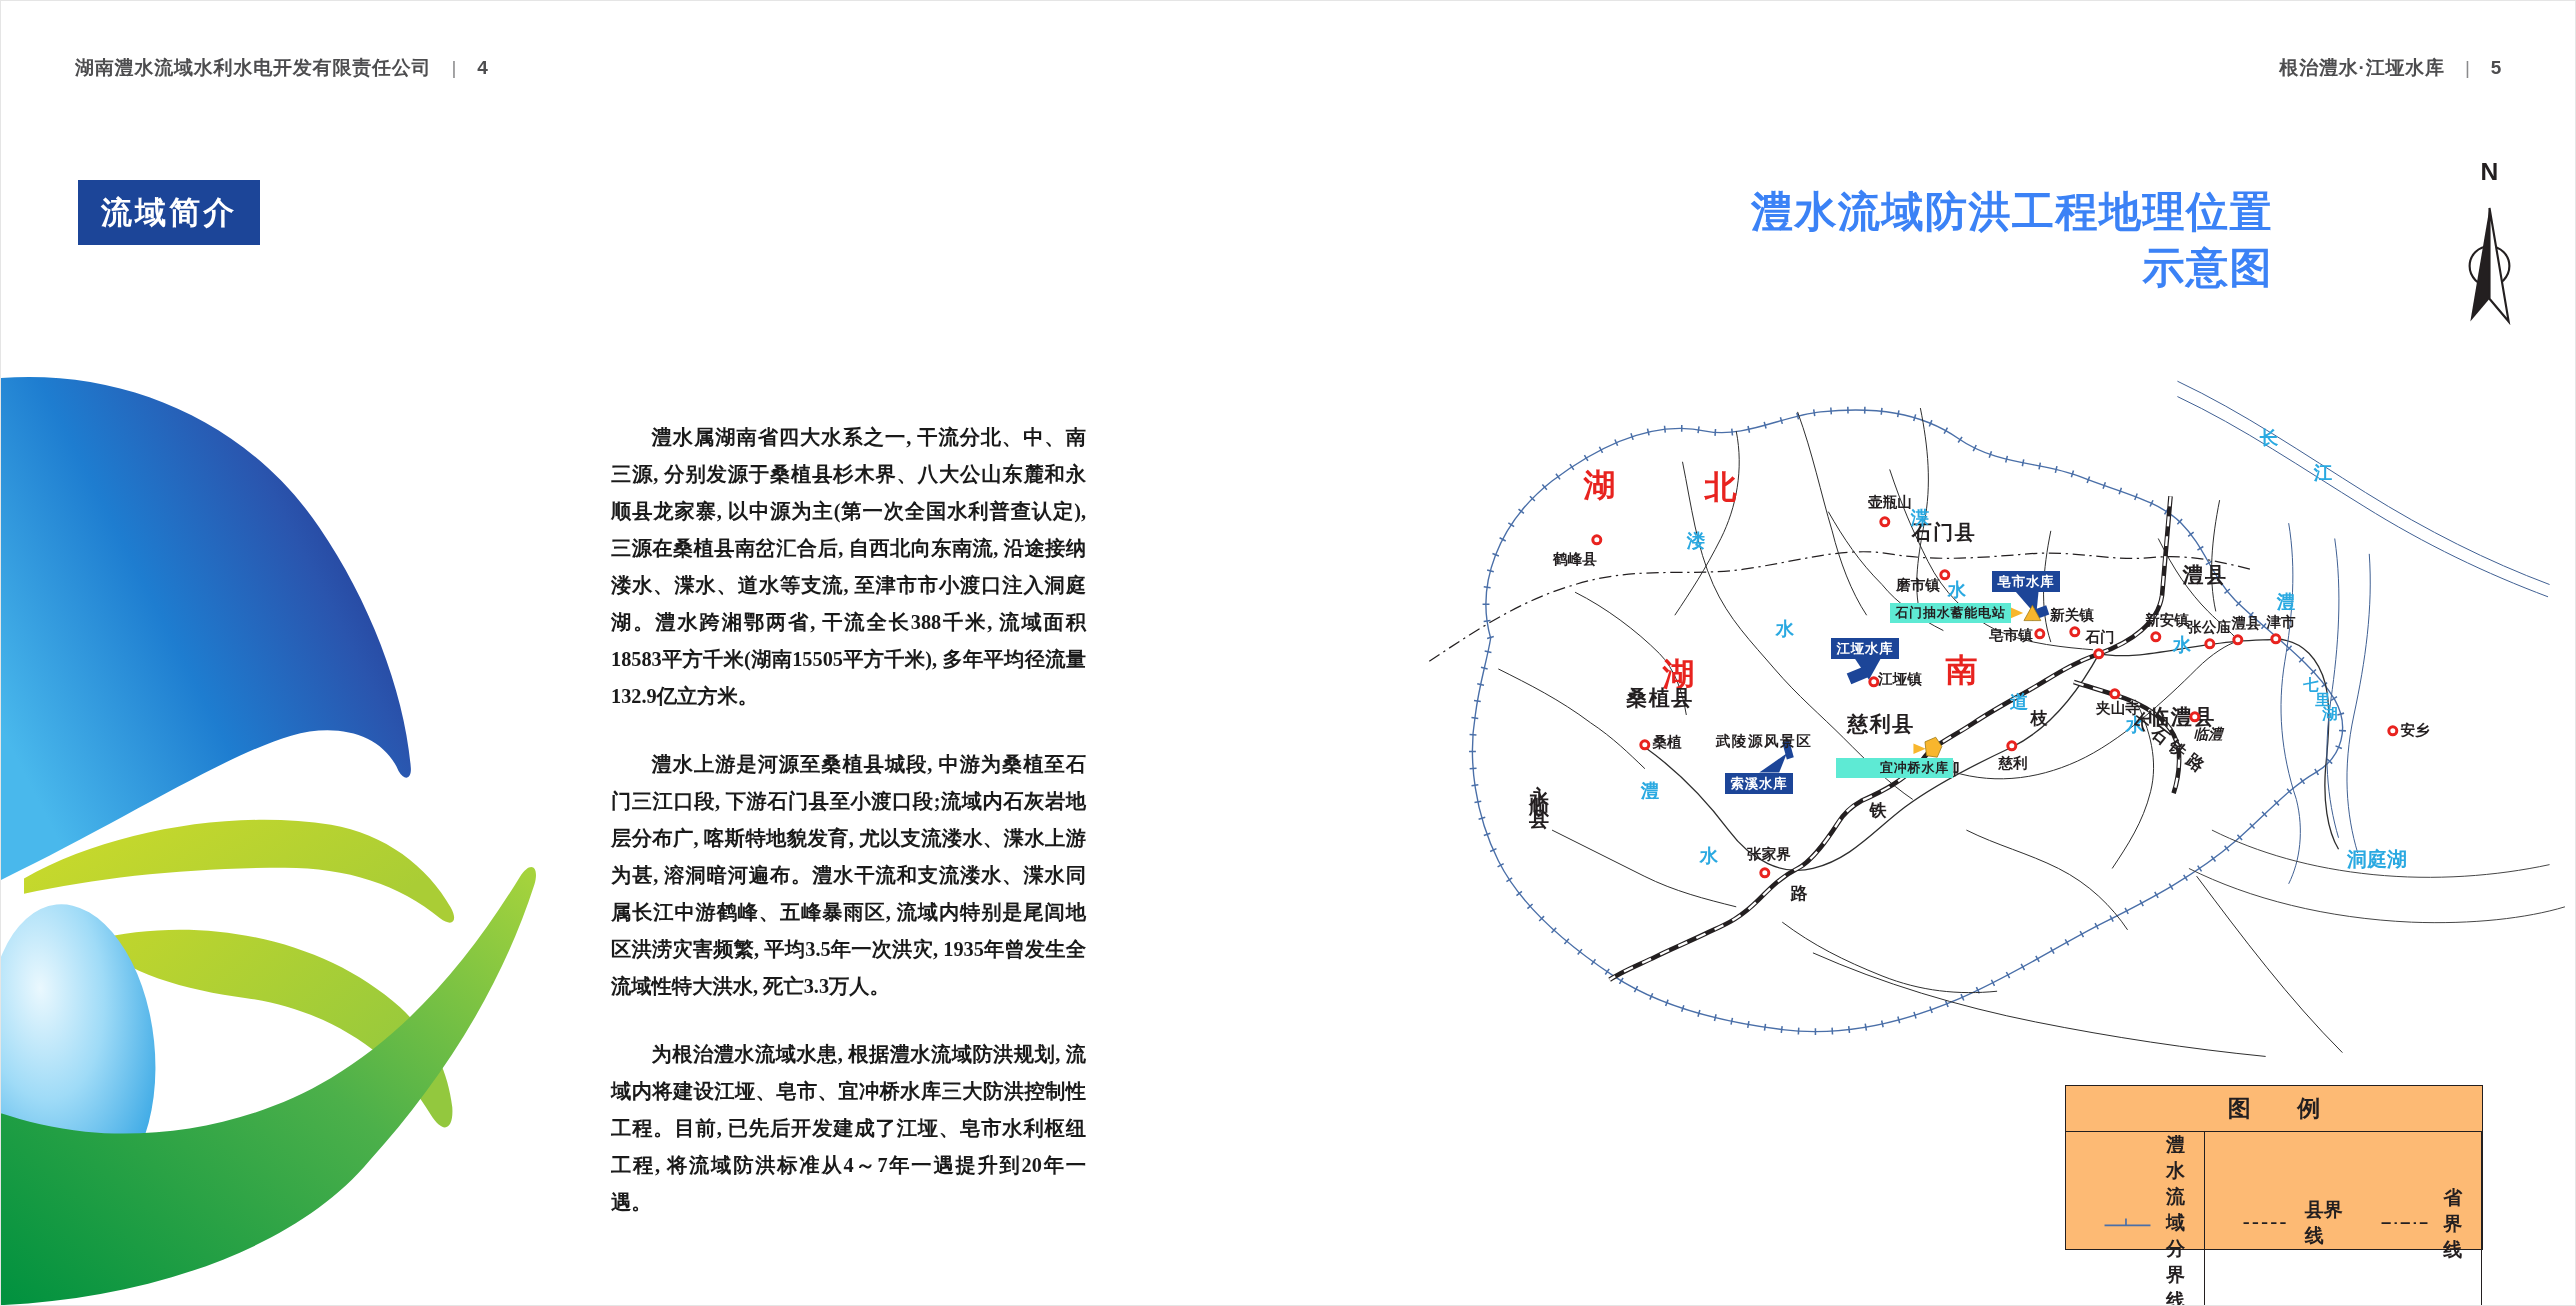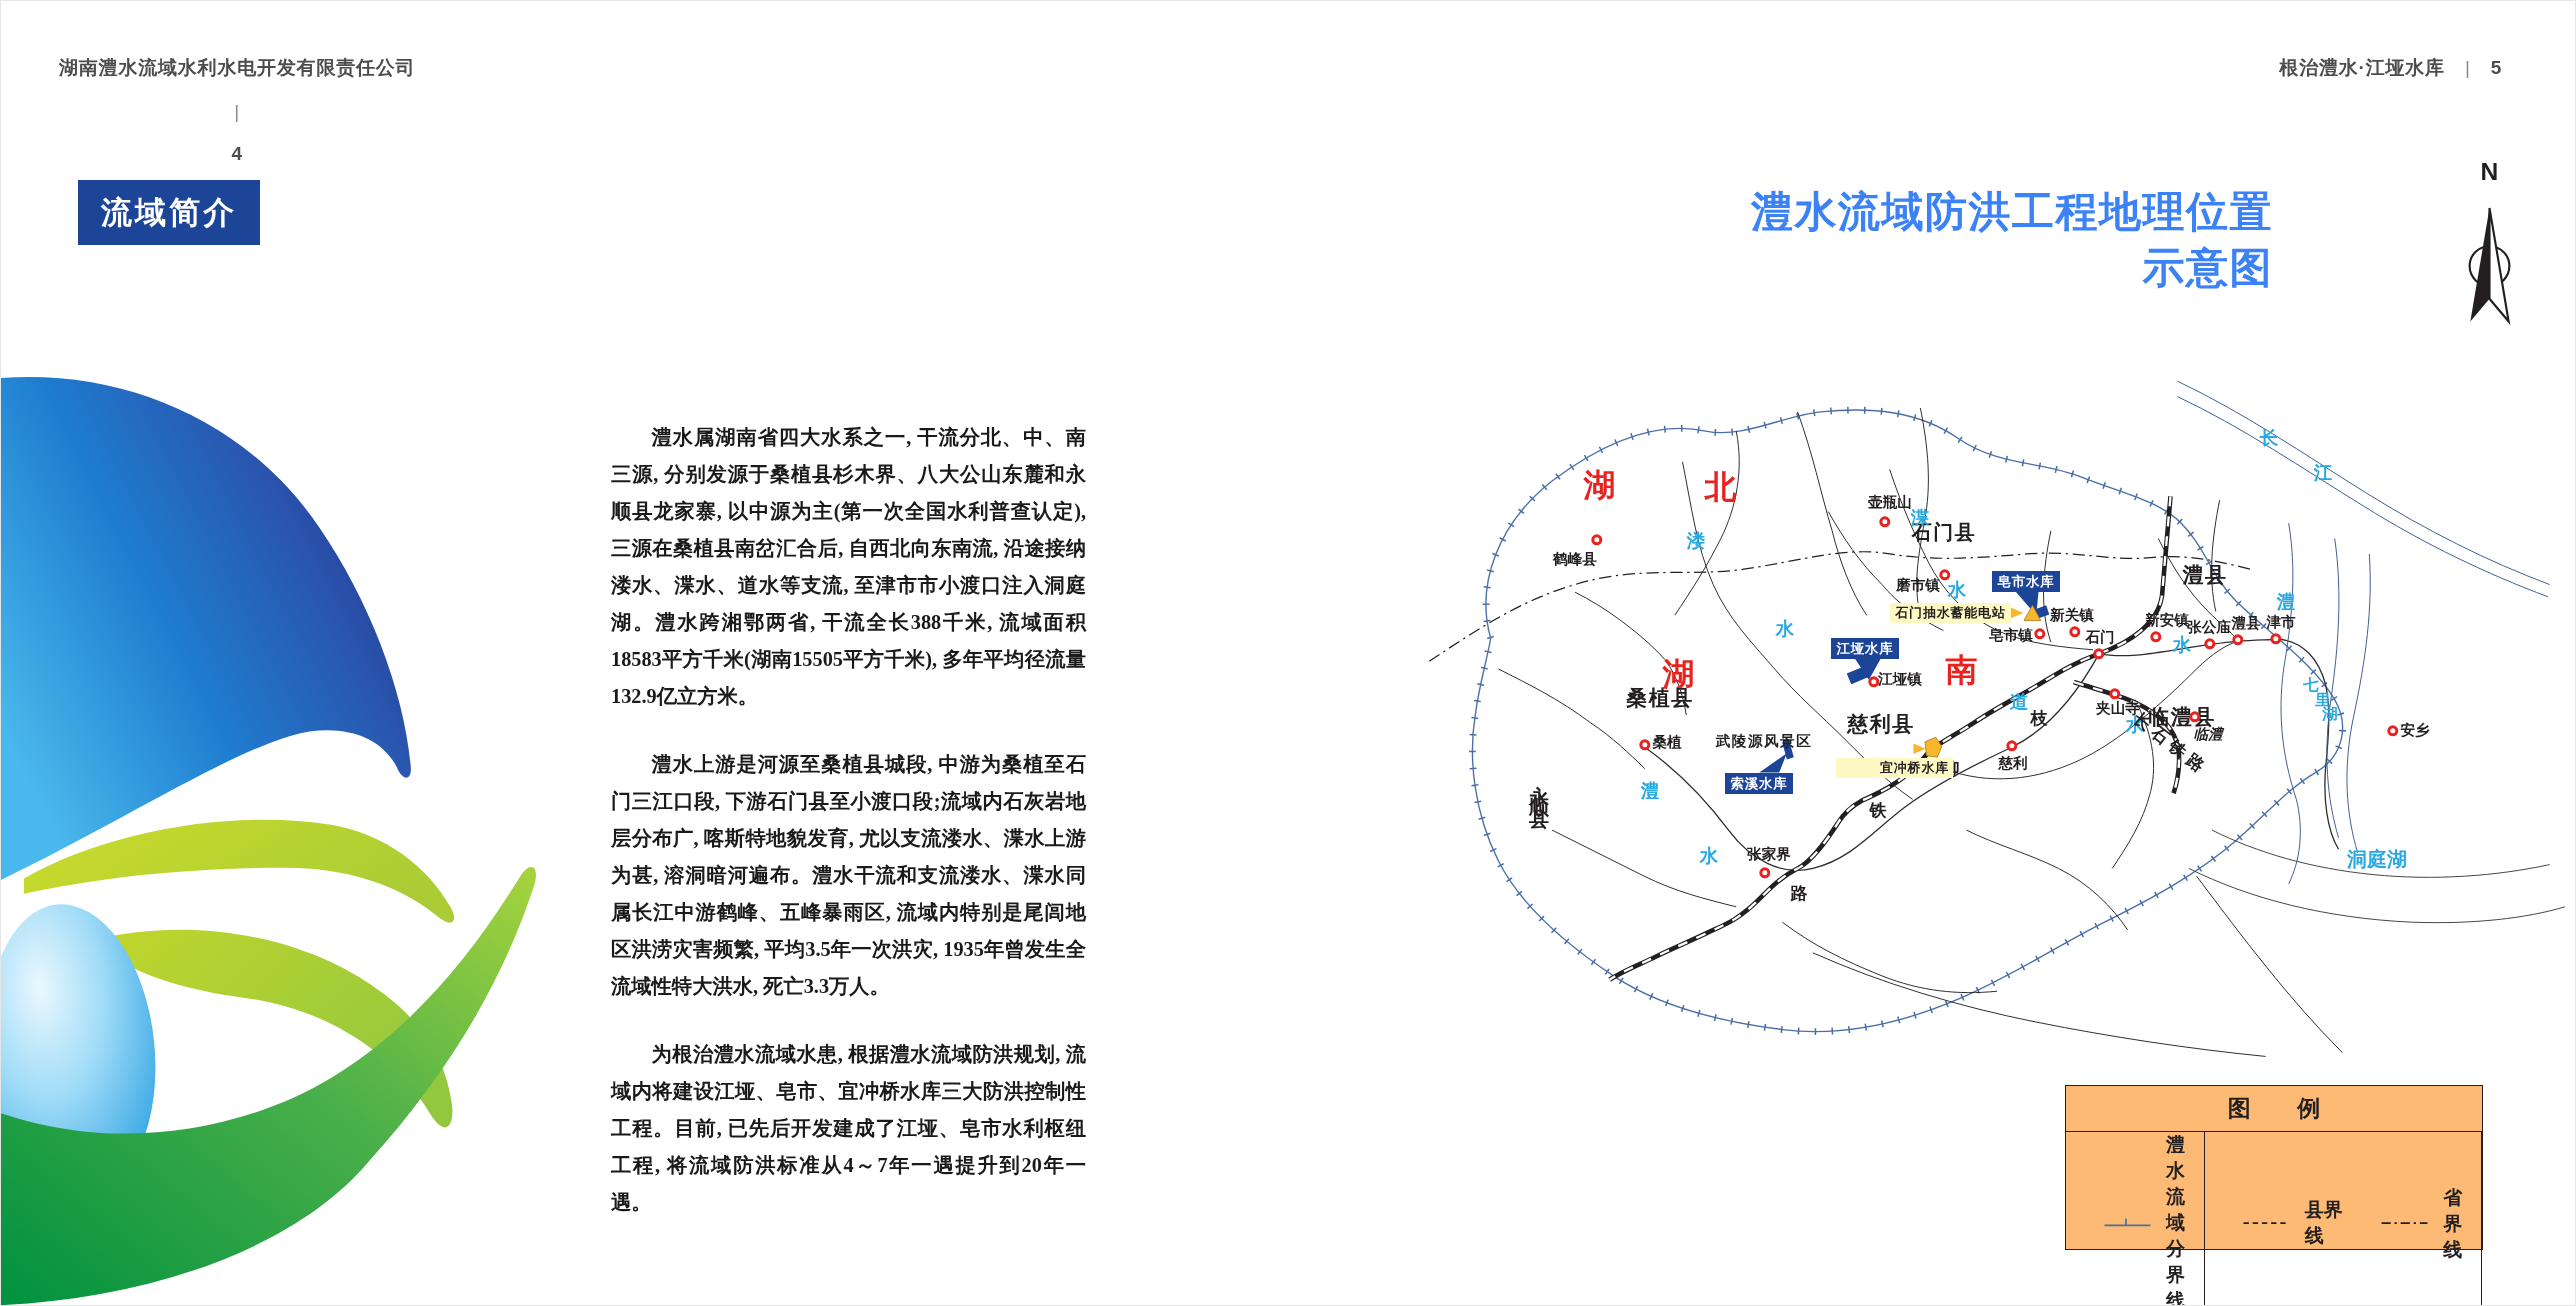--- a/index.html
+++ b/index.html
@@ -1,20 +1,20 @@
 <!DOCTYPE html>
 <html style="font-size:12.3px"><head>
 <meta charset="utf-8">
 <style>
   html,body{margin:0;padding:0;background:#fff;}
   #page{position:relative;width:2576px;height:1306px;background:#fff;overflow:hidden;
         font-family:"Liberation Sans", sans-serif;color:#231f20;border:0.8px solid #e5e5e5;box-sizing:border-box;}
   .hdr{position:absolute;top:54px;font-size:19px;font-weight:bold;color:#4d4d4f;display:flex;align-items:center;gap:20px;letter-spacing:0.8px;}
   .hdr .sep{font-weight:normal;color:#8a8a8c;}
-  #hdr-left{left:58px;flex-direction:column;}
+  #hdr-left{left:74px;}
   #hdr-right{right:73px;}
   #section-badge{position:absolute;left:77px;top:179px;background:#1c4598;color:#fff;
         font-size:31px;font-weight:bold;letter-spacing:3.1px;padding:11.5px 23px;}
   #body-text{position:absolute;left:610px;top:418px;width:475px;
         font-family:"Liberation Serif", serif;font-weight:bold;font-size:20.3px;line-height:37px;
         text-align:justify;color:#1a1a1a;}
   #body-text p{margin:0 0 31px 0;text-indent:2em;}
   
   #logo{position:absolute;left:0;top:346px;width:614px;height:960px;}
   
@@ -30,21 +30,21 @@
   .county{color:#231f20;font-size:21px;letter-spacing:1.5px;}
   .citylab{color:#231f20;font-size:14.6px;}
   .river{color:#2aa9e1;font-size:18.4px;}
   .railchar{color:#231f20;font-size:17px;}
   .vcounty{position:absolute;transform:translate(-50%,-50%);writing-mode:vertical-rl;
         font-weight:bold;font-size:20px;letter-spacing:12.3px;color:#231f20;}
   .dot{position:absolute;width:5.4px;height:5.4px;border:3.1px solid #e8231f;border-radius:50%;
         background:#fff;transform:translate(-50%,-50%);}
   .bluebox{position:absolute;background:#1c4598;color:#fff;font-weight:bold;font-size:13.4px;
         height:21px;display:flex;align-items:center;justify-content:center;letter-spacing:0.8px;}
-  .orangebox{position:absolute;background:#fef9c3;color:#231f20;font-weight:bold;font-size:13px;
+  .orangebox{position:absolute;background:#5eead4;color:#231f20;font-weight:bold;font-size:13px;
         height:20px;display:flex;align-items:center;justify-content:center;letter-spacing:0.8px;}
   
   #legend{position:absolute;left:2064px;top:1084px;width:418px;height:165px;border:1.5px solid #231f20;box-sizing:border-box;background:#fdba74;}
   #legend .title{height:45px;border-bottom:1.5px solid #231f20;display:flex;align-items:center;justify-content:center;
         font-size:23px;font-weight:bold;letter-spacing:20px;text-indent:20px;}
   #legend .grid{display:grid;grid-template-columns:1fr 1fr 1fr;grid-template-rows:1fr 1fr;height:117px;}
   #legend .cell{display:flex;align-items:center;gap:14px;padding-left:37px;font-size:19px;font-weight:bold;box-sizing:border-box;}
   #legend .cell:nth-child(1){border-right:1.5px solid #231f20;border-bottom:1.5px solid #231f20;}
   #legend .cell:nth-child(2){border-bottom:1.5px solid #231f20;}
   #legend .cell:nth-child(3){border-right:1.5px solid #231f20;}

